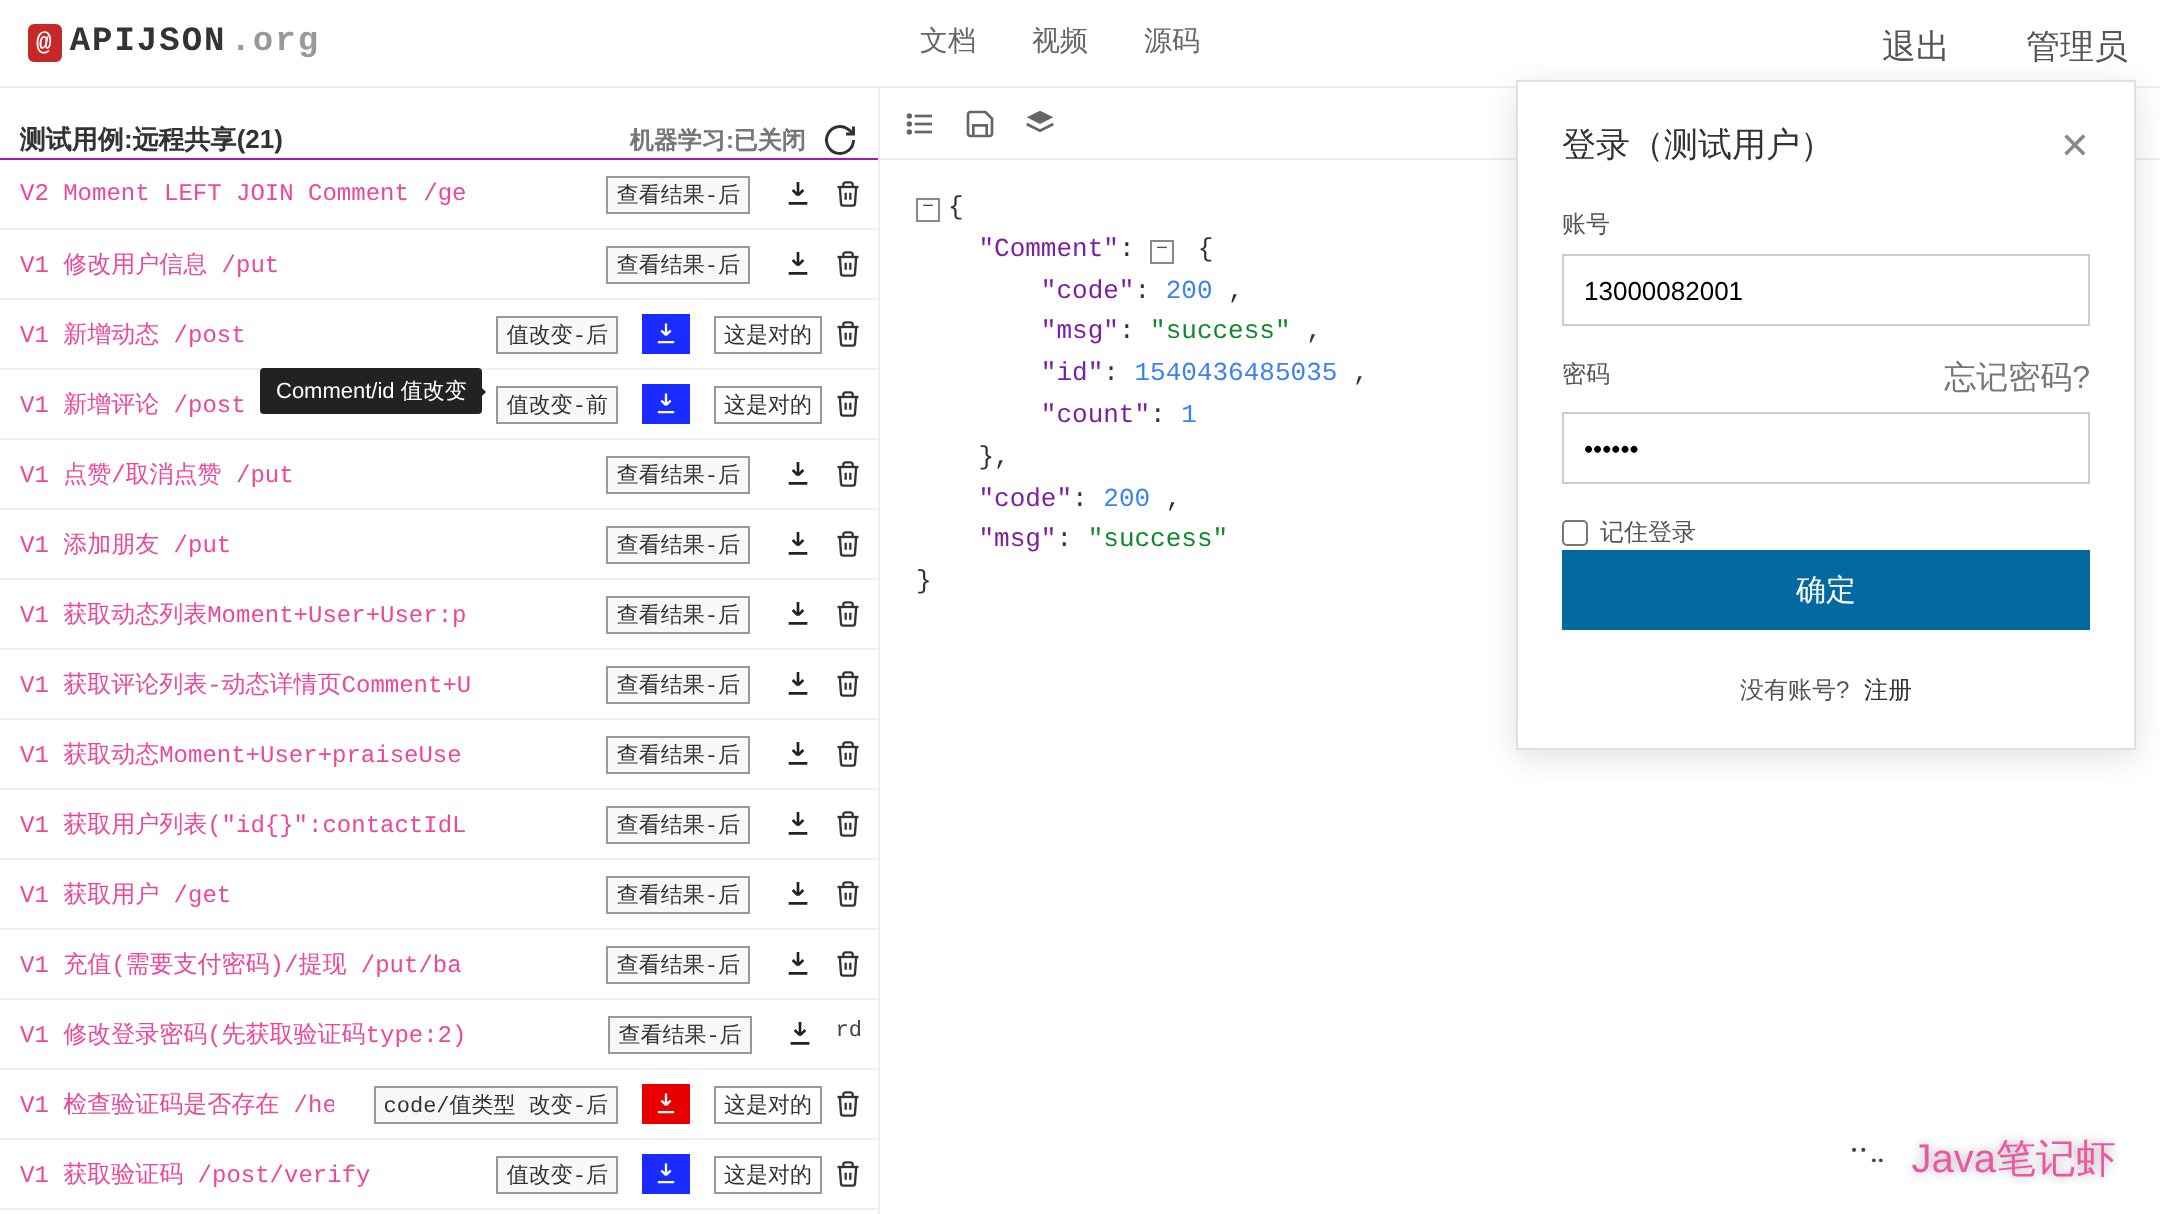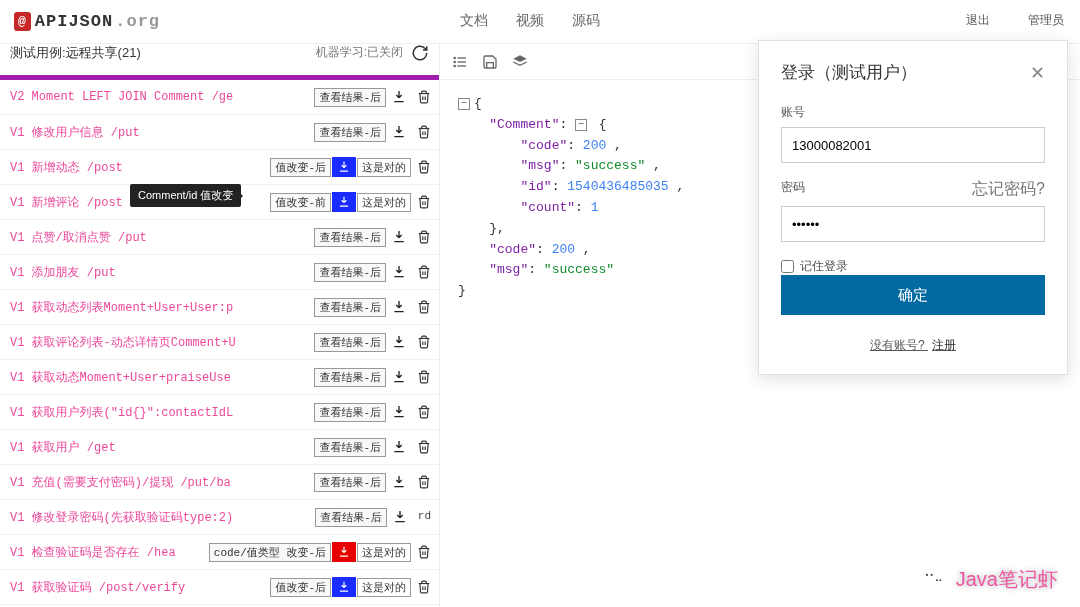--- a/index.html
+++ b/index.html
@@ -2,40 +2,40 @@
 <html><head>
 <meta charset="utf-8">
 <style>
 * { margin: 0; padding: 0; box-sizing: border-box; }
 body { font-family: -apple-system, "Segoe UI", "PingFang SC", "Microsoft YaHei", sans-serif; font-size: 13px; color: #333; background: #fff; width: 1080px; height: 607px; overflow: hidden; position: relative; }
 .header { height: 44px; display: flex; align-items: center; padding: 0 14px; border-bottom: 1px solid #eee; }
 .logo { display: flex; align-items: center; gap: 2px; font-family: "Courier New", monospace; font-size: 17px; font-weight: bold; letter-spacing: 1px; }
 .logo-badge { background: #c62828; color: #fff; padding: 2px 4px; border-radius: 3px; font-size: 13px; margin-right: 2px; }
 .logo-apijson { color: #333; }
 .logo-org { color: #999; }
-.nav-right { margin-left: auto; display: flex; gap: 20px; color: #555; font-size: 12px; }
+.nav-right { margin-left: auto; display: flex; gap: 20px; color: #555; font-size: 17px; }
 .nav-center { position: absolute; left: 460px; top: 12px; display: flex; gap: 28px; color: #666; font-size: 14px; }
 .nav-right { position: absolute; right: 16px; top: 12px; }
 .main { display: flex; height: calc(100% - 44px); }
 .left-panel { width: 440px; border-right: 1px solid #eee; display: flex; flex-direction: column; overflow: hidden; }
-.left-title { height: 36px; display: flex; align-items: flex-start; padding: 0 10px; border-bottom: 5px solid #a21caf; font-size: 13px; font-weight: 400; }
+.left-title { height: 36px; display: flex; align-items: flex-end; padding: 0 10px; border-bottom: 1px solid #a21caf; font-size: 13px; font-weight: 700; }
 .left-title-main { flex: 1; }
 .left-title-sub { color: #777; font-size: 12px; margin-right: 8px; }
 .refresh-icon { width: 18px; height: 18px; cursor: pointer; }
 .test-list { flex: 1; overflow-y: auto; }
 .test-row { height: 35px; display: flex; align-items: center; padding: 0 8px 0 10px; border-bottom: 1px solid #f0f0f0; gap: 6px; font-family: "Courier New", monospace; font-size: 12px; position: relative; }
 .test-label { flex: 1; white-space: nowrap; overflow: hidden; color: #ec4899; }
 .tag-box { background: #f8f8f8; border: 1px solid #999; padding: 1px 4px; font-size: 11px; color: #333; white-space: nowrap; }
 .dl-btn { width: 24px; height: 20px; display: flex; align-items: center; justify-content: center; cursor: pointer; }
 .dl-blue { background: #1a2bff; }
 .dl-red { background: #e60000; }
 .dl-plain { }
 .extra-tag { border: 1px solid #999; padding: 1px 4px; font-size: 11px; background: #fff; }
 .trash { width: 14px; height: 14px; cursor: pointer; margin-left: auto; color: #444; }
-.row-actions { display: flex; align-items: center; gap: 1px; margin-left: 14px; }
+.row-actions { display: flex; align-items: center; gap: 12px; margin-left: 14px; }
 .tooltip { position: absolute; left: 130px; top: 184px; background: #222; color: #fff; font-size: 11px; padding: 4px 8px; border-radius: 2px; z-index: 5; white-space: nowrap; }
 .tooltip::after { content: ""; position: absolute; right: -6px; top: 50%; transform: translateY(-50%); border: 4px solid transparent; border-left-color: #222; }
 .right-panel { flex: 1; display: flex; flex-direction: column; }
 .right-toolbar { height: 36px; display: flex; align-items: center; gap: 14px; padding: 0 12px; border-bottom: 1px solid #eee; color: #666; }
 .tb-icon { width: 16px; height: 16px; cursor: pointer; }
 .tb-spacer { flex: 1; }
 .test-account { color: #c62828; border: 1px solid #e0a0a0; padding: 2px 6px; font-size: 12px; background: #fff5f5; }
 .minus-btn { border: 1px solid #bbb; background: #eee; padding: 1px 6px; font-size: 12px; }
 .h-btn { border: 1px solid #bbb; padding: 1px 5px; font-size: 12px; }
 .json-area { padding: 14px 18px; font-family: "Courier New", Consolas, monospace; font-size: 13px; line-height: 1.6; }
@@ -47,21 +47,21 @@
 .j-punc { color: #333; }
 .login-panel { position: absolute; right: 12px; top: 40px; width: 310px; background: #fff; border: 1px solid #e0e0e0; box-shadow: 0 4px 16px rgba(0,0,0,0.12); padding: 20px 22px; }
 .login-title { font-size: 17px; font-weight: 400; margin-bottom: 20px; display: flex; align-items: center; }
 .login-close { margin-left: auto; cursor: pointer; color: #888; font-size: 18px; }
 .login-label { font-size: 12px; color: #555; margin-bottom: 6px; display: flex; }
 .login-forgot { margin-left: auto; color: #777; font-size: 16px; }
 .login-input { width: 100%; height: 36px; border: 1px solid #ccc; padding: 0 10px; font-size: 13px; margin-bottom: 16px; }
 .login-check { display: flex; align-items: center; gap: 6px; font-size: 12px; color: #555; }
 .login-check input { width: 13px; height: 13px; }
 .login-btn { width: 100%; height: 40px; background: #0369a1; color: #fff; border: none; font-size: 15px; cursor: pointer; margin-bottom: 22px; }
-.login-footer { text-align: center; font-size: 12px; color: #555; text-decoration: underline; }
+.login-footer { text-align: center; font-size: 12px; color: #555; }
 .login-footer a { color: #333; margin-left: 4px; }
 .watermark { position: absolute; right: 22px; bottom: 14px; display: flex; align-items: center; gap: 8px; color: #ec4899; font-size: 20px; font-weight: 500; text-shadow: 0 0 6px rgba(0,0,0,0.4); opacity: 0.92; }
 .wm-icon { width: 28px; height: 28px; }
 svg { display: block; }
 </style>
 </head>
 <body>
 
 <div class="header">
   <div class="logo">

